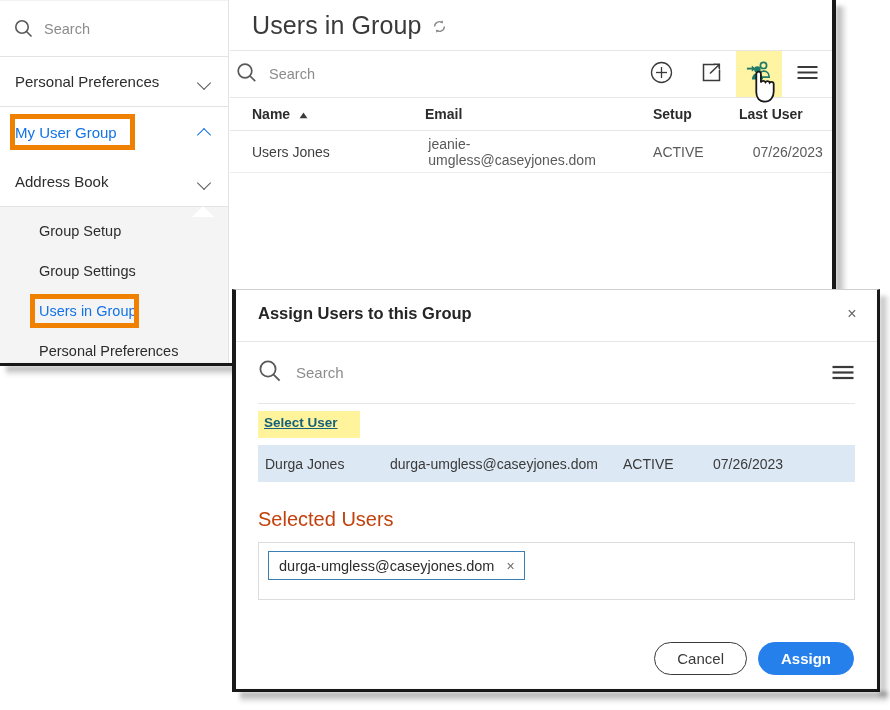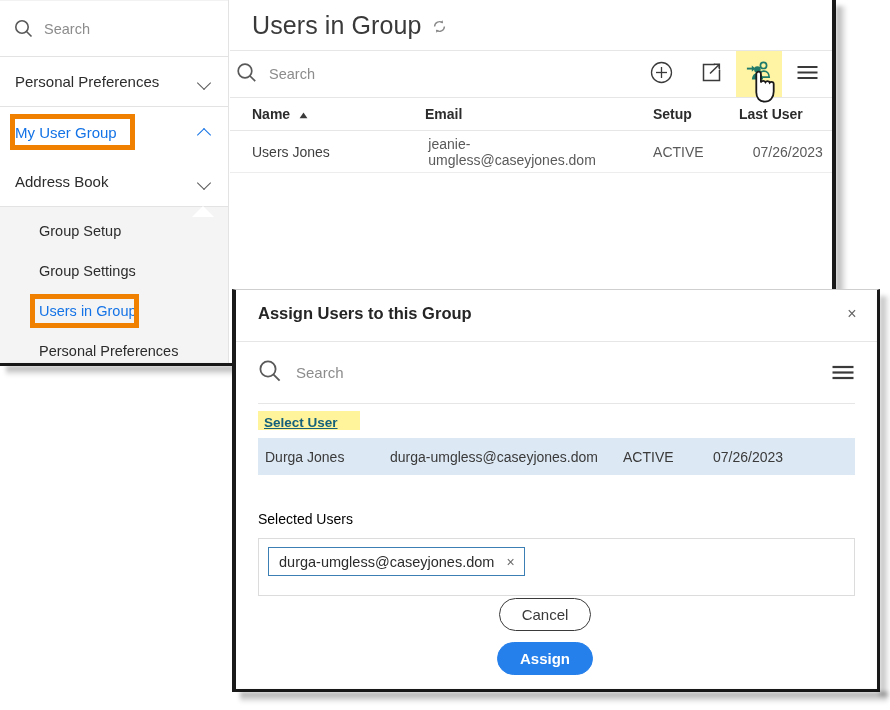--- a/index.html
+++ b/index.html
@@ -170,50 +170,50 @@
     height: 62px; display: flex; align-items: center;
     border-bottom: 1px solid #e6e6e6; position: relative;
   }
   .dlg-search-row .ph { color: #8c8c8c; font-size: 15px; margin-left: 14px; }
   .dlg-burger { position: absolute; right: 0; top: 22px; }
 
   .select-user-wrap { padding-top: 7px; }
   .select-user {
     display: inline-block; background: #fff49b;
     font-size: 13.5px; font-weight: bold; color: #15607a;
-    padding: 4px 22px 0 6px;
+    padding: 4px 22px 8px 6px;
   }
   .select-user span { text-decoration: underline; }
 
   .dlg-row {
     margin-top: 7px; height: 37px; display: flex; align-items: center;
     background: #dce8f4; font-size: 14px; color: #3a3a3a;
   }
   .d-name  { width: 132px; padding-left: 7px; }
   .d-email { width: 233px; }
   .d-stat  { width: 90px; }
   .d-login { width: 100px; }
 
-  .sel-users-lbl { margin-top: 36px; font-size: 14px; color: #000000; }
+  .sel-users-lbl { margin-top: 26px; font-size: 20px; color: #c2410c; }
   .chip-box {
     margin-top: 11px; height: 58px; border: 1px solid #dcdcdc;
     background: #fff; padding: 8px 9px;
   }
   .chip {
     display: inline-flex; align-items: center;
     border: 1px solid #3b7fb5; background: #fff;
     height: 29px; padding: 0 9px 0 10px;
     font-size: 14.5px; color: #2c2c2c;
   }
   .chip .x { margin-left: 12px; color: #6b6b6b; font-size: 14px; }
 
   .dlg-foot {
     position: absolute; left: 0; right: 0; bottom: 14px;
     display: flex; justify-content: flex-end; align-items: center;
-    padding-right: 23px; gap: 11px; flex-direction: column;
+    padding-right: 23px; gap: 11px;
   }
   .btn {
     font-size: 15px; border-radius: 17px; height: 33px;
     display: inline-flex; align-items: center; justify-content: center;
     padding: 0 22px; cursor: pointer;
   }
   .btn-cancel { background: #fff; border: 1.6px solid #3a3a3a; color: #3a3a3a; min-width: 88px; }
   .btn-assign { background: #2680eb; border: 1.6px solid #2680eb; color: #fff; font-weight: bold; min-width: 88px; }
 </style>
 </head>

